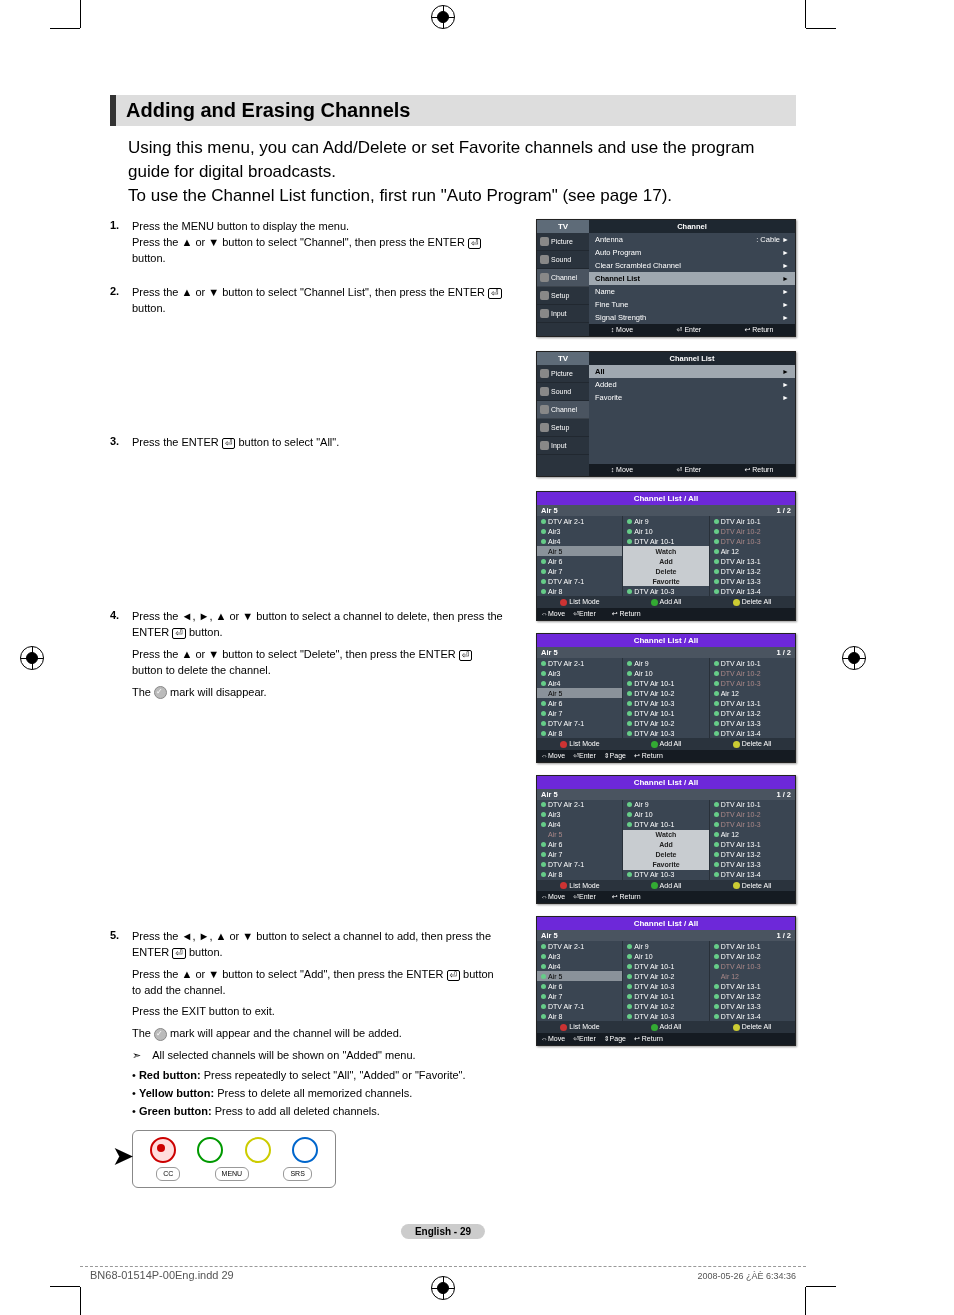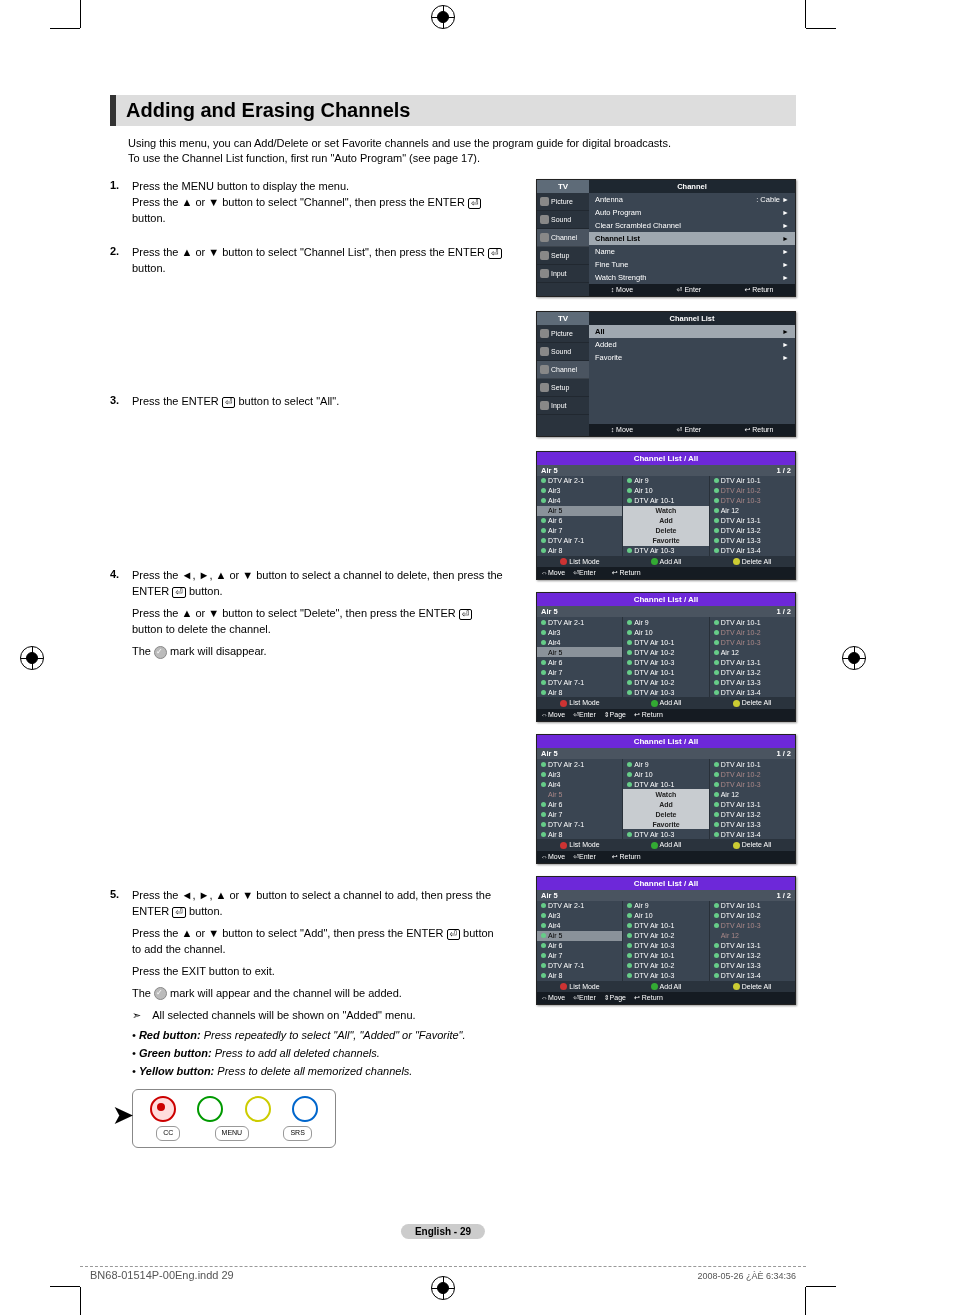--- a/index.html
+++ b/index.html
@@ -48,31 +48,31 @@
     right: 90px;
   }
   .title-bar {
     background: #ddd;
     border-left: 6px solid #333;
     padding: 4px 10px;
     font-size: 20px;
     font-weight: bold;
     margin-bottom: 10px;
   }
-  .intro { font-size: 11px; margin: 0 0 12px 18px; line-height: 1.4; }
+  .intro { font-size: 17px; margin: 0 0 12px 18px; line-height: 1.4; }
   .body-columns { display: flex; gap: 12px; }
   .left-col { flex: 1; font-size: 11px; }
   .right-col { width: 260px; padding-left: 20px; }
   .step { display:flex; margin-bottom: 12px; }
   .step .num { width: 22px; font-weight: bold; font-size: 11px; }
   .step .txt { flex:1; line-height: 1.45; }
   .step p { margin: 0 0 6px 0; }
   .note-line { display:flex; align-items:center; gap:11px; margin:4px 0; }
   .note-arrow::before { content:"➣"; font-size:11px; }
-  .bullets { margin:4px 0 0 0; padding-left:0; list-style:none;font-style:italic; }
+  .bullets { margin:4px 0 0 0; padding-left:0; list-style:none; }
   .bullets li::before { content:"• "; }
   .bullets li { margin:2px 0; }
   .enter-icon {
     display:inline-block; font-size:9px; border:1px solid #000; border-radius:2px; padding:0 2px; line-height:1;
   }
   .grey-circle { display:inline-block; width:11px; height:11px; border-radius:50%; background:#bbb; border:1px solid #888; vertical-align:middle; position:relative;}
   .grey-circle::after{content:"✓"; font-size:8px; color:#fff; position:absolute; top:-1px; left:1px;}
   .remote {
     margin-top:10px; width:190px; border:1px solid #888; border-radius:6px; padding:6px;
     position:relative;
@@ -205,22 +205,22 @@
             <p><span>Press the ◄, ►, ▲ or ▼ button to select a channel to add, then press the ENTER</span> <span class="enter-icon">⏎</span><span> button.</span></p>
             <p><span>Press the ▲ or ▼ button to select "Add", then press the ENTER</span> <span class="enter-icon">⏎</span><span> button to add the channel.</span></p>
             <p>Press the EXIT button to exit.</p>
             <p><span>The </span><span class="grey-circle"></span><span> mark will appear and the channel will be added.</span></p>
             <div class="note-line">
                 <span class="note-arrow"></span>
                 <span>All selected channels will be shown on "Added" menu.</span>
               </div>
             <ul class="bullets">
               <li><b>Red button:</b><span> Press repeatedly to select "All", "Added" or "Favorite".</span></li>
+              <li><b>Yellow button:</b><span> Press to delete all memorized channels.</span></li>
               <li><b>Green button:</b><span> Press to add all deleted channels.</span></li>
-              <li><b>Yellow button:</b><span> Press to delete all memorized channels.</span></li>
             </ul>
             <div class="remote">
               <div class="remote-arrow">➤</div>
               <div class="row1">
                 <div class="circ red"></div>
                 <div class="circ green"></div>
                 <div class="circ yellow"></div>
                 <div class="circ blue"></div>
               </div>
               <div class="row2" id="remote-btn-row">
@@ -282,21 +282,21 @@
                 </div>
                 <div class="osd-row">
                   <span>Name</span>
                   <span> <span class="arr"></span></span>
                 </div>
                 <div class="osd-row">
                   <span>Fine Tune</span>
                   <span> <span class="arr"></span></span>
                 </div>
                 <div class="osd-row">
-                  <span>Watch Strength</span>
+                  <span>Signal Strength</span>
                   <span> <span class="arr"></span></span>
                 </div>
               </div>
             <div style="flex:1"></div>
             <div class="osd-footer" id="osd1-footer">
                 <span>↕ Move</span>
                 <span>⏎ Enter</span>
                 <span>↩ Return</span>
               </div>
           </div>

